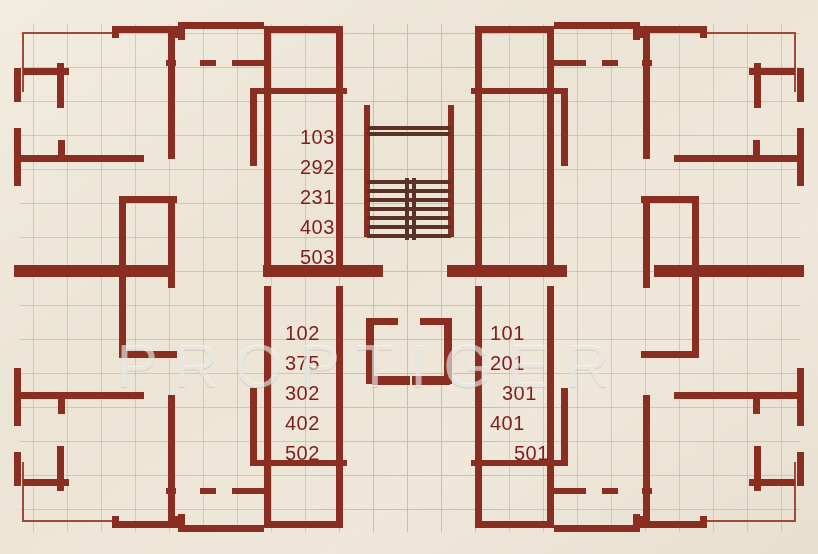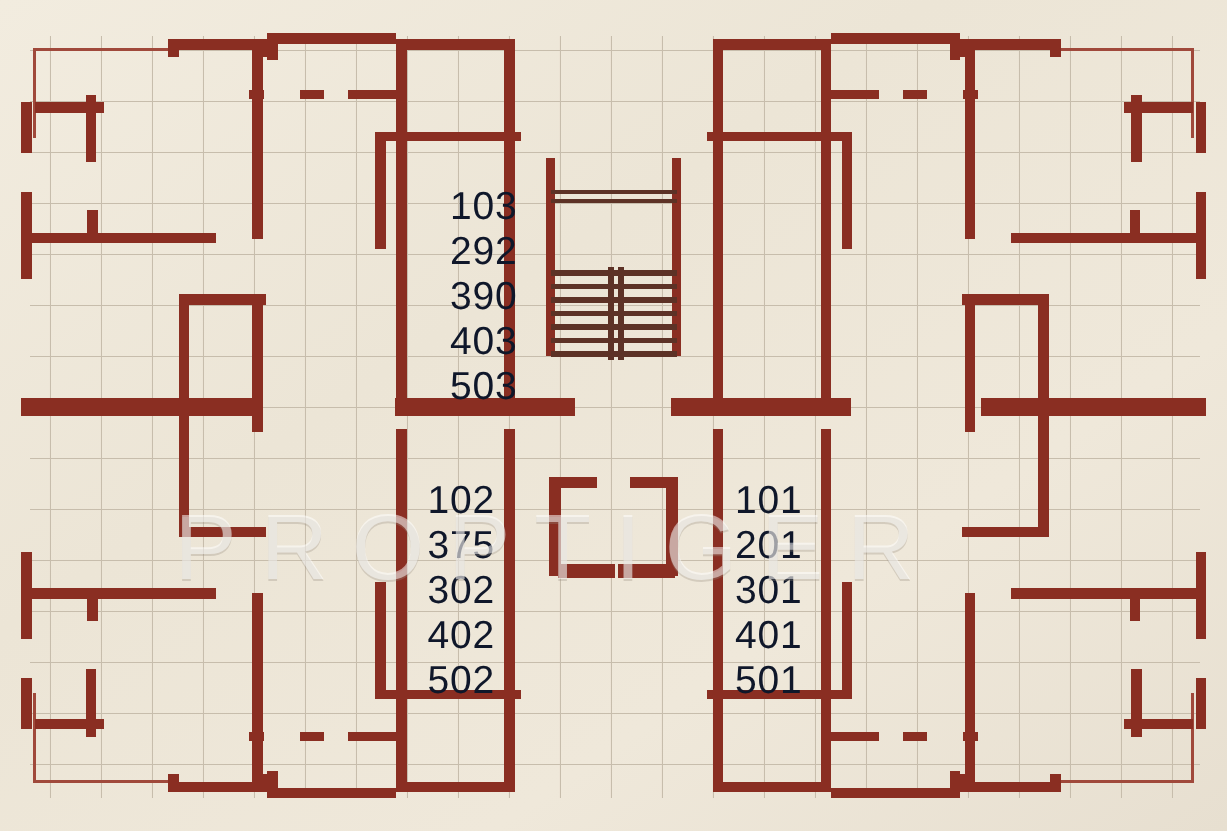--- a/index.html
+++ b/index.html
@@ -20,24 +20,24 @@
   #plan-svg {
     position: absolute;
     left: 0; top: 0;
     width: 818px;
     height: 554px;
     display: block;
   }
   .unit-label {
     position: absolute;
     font-family: "Liberation Sans", sans-serif;
-    font-size: 26px;
+    font-size: 20px;
     font-weight: 400;
     letter-spacing: 0.5px;
-    color: #0f172a;
+    color: #7f1d1d;
     line-height: 30px;
     white-space: nowrap;
     -webkit-font-smoothing: antialiased;
   }
   .unit-stack {
     position: absolute;
     display: flex;
     flex-direction: column;
   }
   .watermark {
@@ -366,37 +366,37 @@
     <g fill="#5d3226" shape-rendering="crispEdges">
       <rect x="405" y="178" width="4" height="62"></rect>
       <rect x="412" y="178" width="4" height="62"></rect>
     </g>
 
   </svg>
 
   <div class="unit-stack" style="left:300px; top:122px;">
     <span class="unit-label" style="position:static;">103</span>
     <span class="unit-label" style="position:static;">292</span>
-    <span class="unit-label" style="position:static;">390</span>
+    <span class="unit-label" style="position:static;">231</span>
     <span class="unit-label" style="position:static;">403</span>
     <span class="unit-label" style="position:static;">503</span>
   </div>
 
 
   <div class="unit-stack" style="left:285px; top:318px;">
     <span class="unit-label" style="position:static;">102</span>
     <span class="unit-label" style="position:static;">375</span>
     <span class="unit-label" style="position:static;">302</span>
     <span class="unit-label" style="position:static;text-align:right;">402</span>
     <span class="unit-label" style="position:static;">502</span>
   </div>
 
   <div class="unit-stack" style="left:490px; top:318px;">
     <span class="unit-label" style="position:static;">101</span>
     <span class="unit-label" style="position:static;">201</span>
     <span class="unit-label" style="position:static;text-align:center;">301</span>
     <span class="unit-label" style="position:static;">401</span>
-    <span class="unit-label" style="position:static;">501</span>
+    <span class="unit-label" style="position:static;margin-left:24px;">501</span>
   </div>
 
   <div class="watermark">PROPTIGER</div>
 
 </div>
 
 </body></html>

